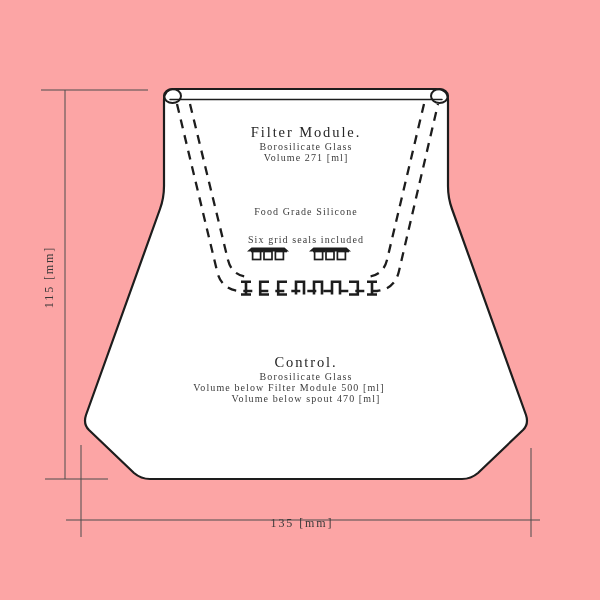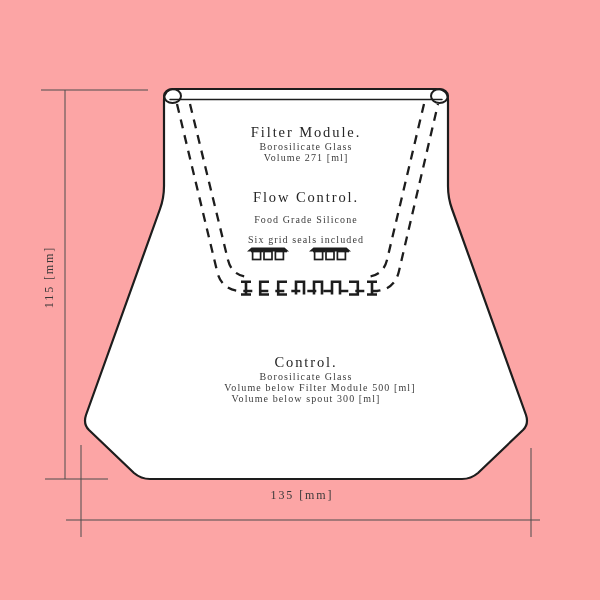--- a/index.html
+++ b/index.html
@@ -7,21 +7,21 @@
     position:relative;width:600px;height:600px;background:#fca5a5;overflow:hidden;
     font-family:Liberation Serif, serif;
   }
   .stage svg{position:absolute;left:0;top:0;}
   .label{position:absolute;white-space:nowrap;color:#2e2e2e;text-align:center;}
   .label.ctr{transform:translateX(-50%);}
   .ann-title{font-size:14.5px;letter-spacing:1.9px;color:#262626;}
   .ann-sub{font-size:10px;letter-spacing:1.1px;color:#3c3c3c;}
   .dim-text{font-size:12px;letter-spacing:1.9px;color:#383838;}
   .dim-height{position:absolute;left:49px;top:277px;transform:translate(-50%,-50%) rotate(-90deg);}
-  .dim-width{top:488px;left:302px;}
+  .dim-width{top:516px;left:302px;}
 </style>
 </head>
 <body>
 
 <div class="stage">
 
   <svg width="600" height="600" viewBox="0 0 600 600">
     <defs>
 
       <g id="tray">
@@ -82,25 +82,24 @@
         <use href="#g-br-l" transform="translate(354 280.5)"></use>
         <use href="#g-ibeam" transform="translate(372 280.5)"></use>
       </g>
     </g>
   </svg>
 
   <div class="label ctr ann-title" style="left:306px;top:124px;">Filter Module.</div>
   <div class="label ctr ann-sub" style="left:306px;top:141px;">Borosilicate Glass</div>
   <div class="label ctr ann-sub" style="left:306px;top:152px;">Volume 271 [ml]</div>
 
-  <div class="label ctr ann-title" style="left:306px;top:189px;">Flow Control.</div>
-  <div class="label ctr ann-sub" style="left:306px;top:214px;">Food Grade Silicone</div>
+  <div class="label ctr ann-sub" style="left:306px;top:206px;">Food Grade Silicone</div>
   <div class="label ctr ann-sub" style="left:306px;top:234px;">Six grid seals included</div>
 
   <div class="label ctr ann-title" style="left:306px;top:354px;">Control.</div>
   <div class="label ctr ann-sub" style="left:306px;top:371px;">Borosilicate Glass</div>
-  <div class="label ctr ann-sub" style="left:320px;top:382px;">Volume below Filter Module 500 [ml]</div>
-  <div class="label ctr ann-sub" style="left:306px;top:393px;">Volume below spout 300 [ml]</div>
+  <div class="label ctr ann-sub" style="left:289px;top:382px;">Volume below Filter Module 500 [ml]</div>
+  <div class="label ctr ann-sub" style="left:306px;top:393px;">Volume below spout 470 [ml]</div>
 
   <div class="label dim-text dim-height">115 [mm]</div>
   <div class="label ctr dim-text dim-width">135 [mm]</div>
 
 </div>
 
 </body></html>

